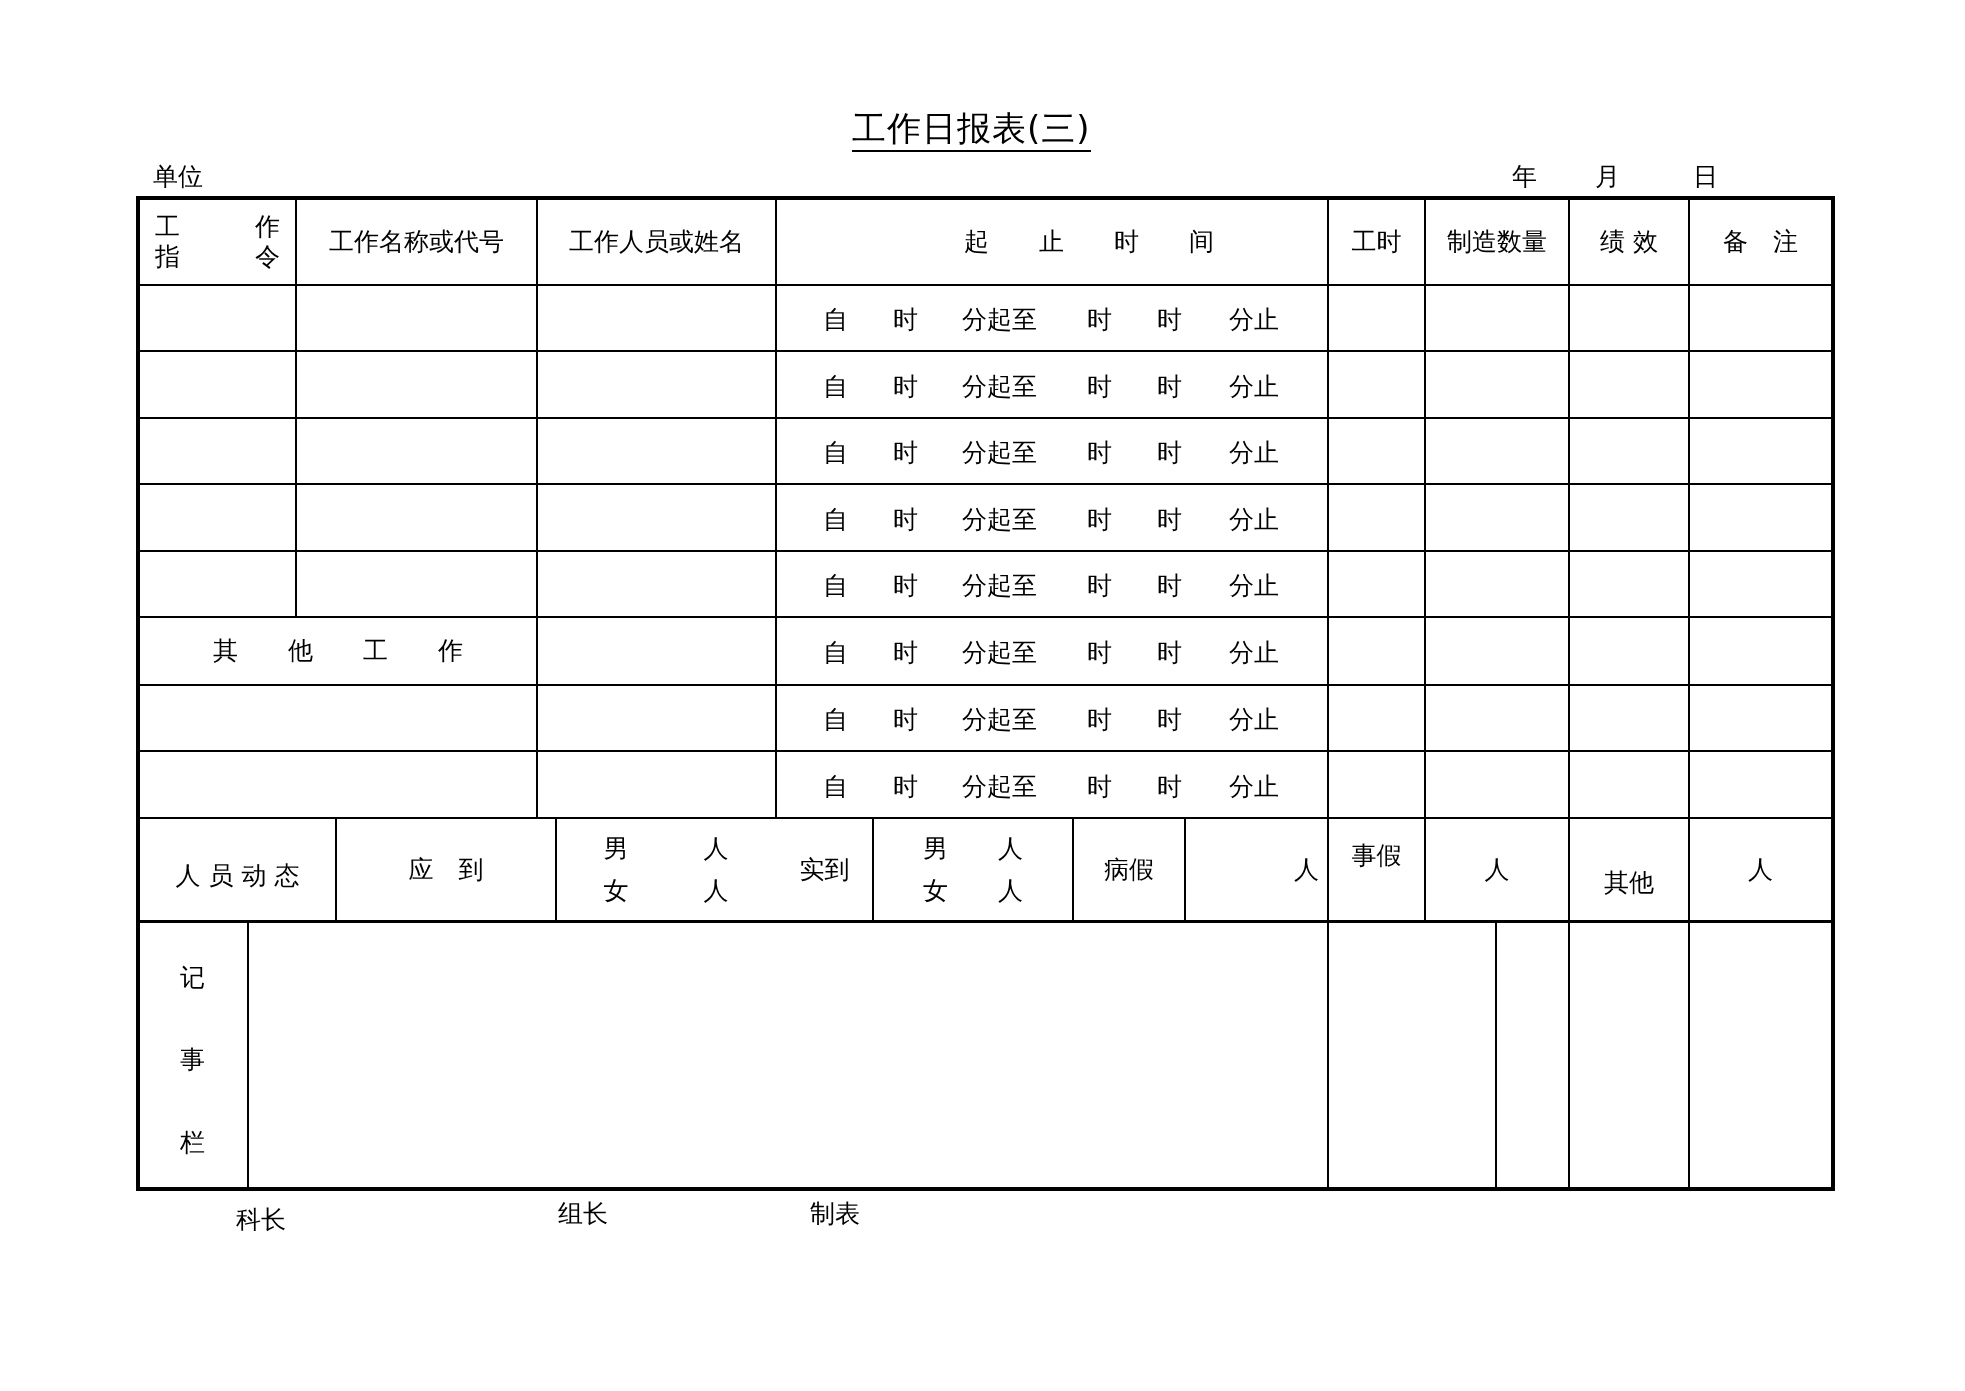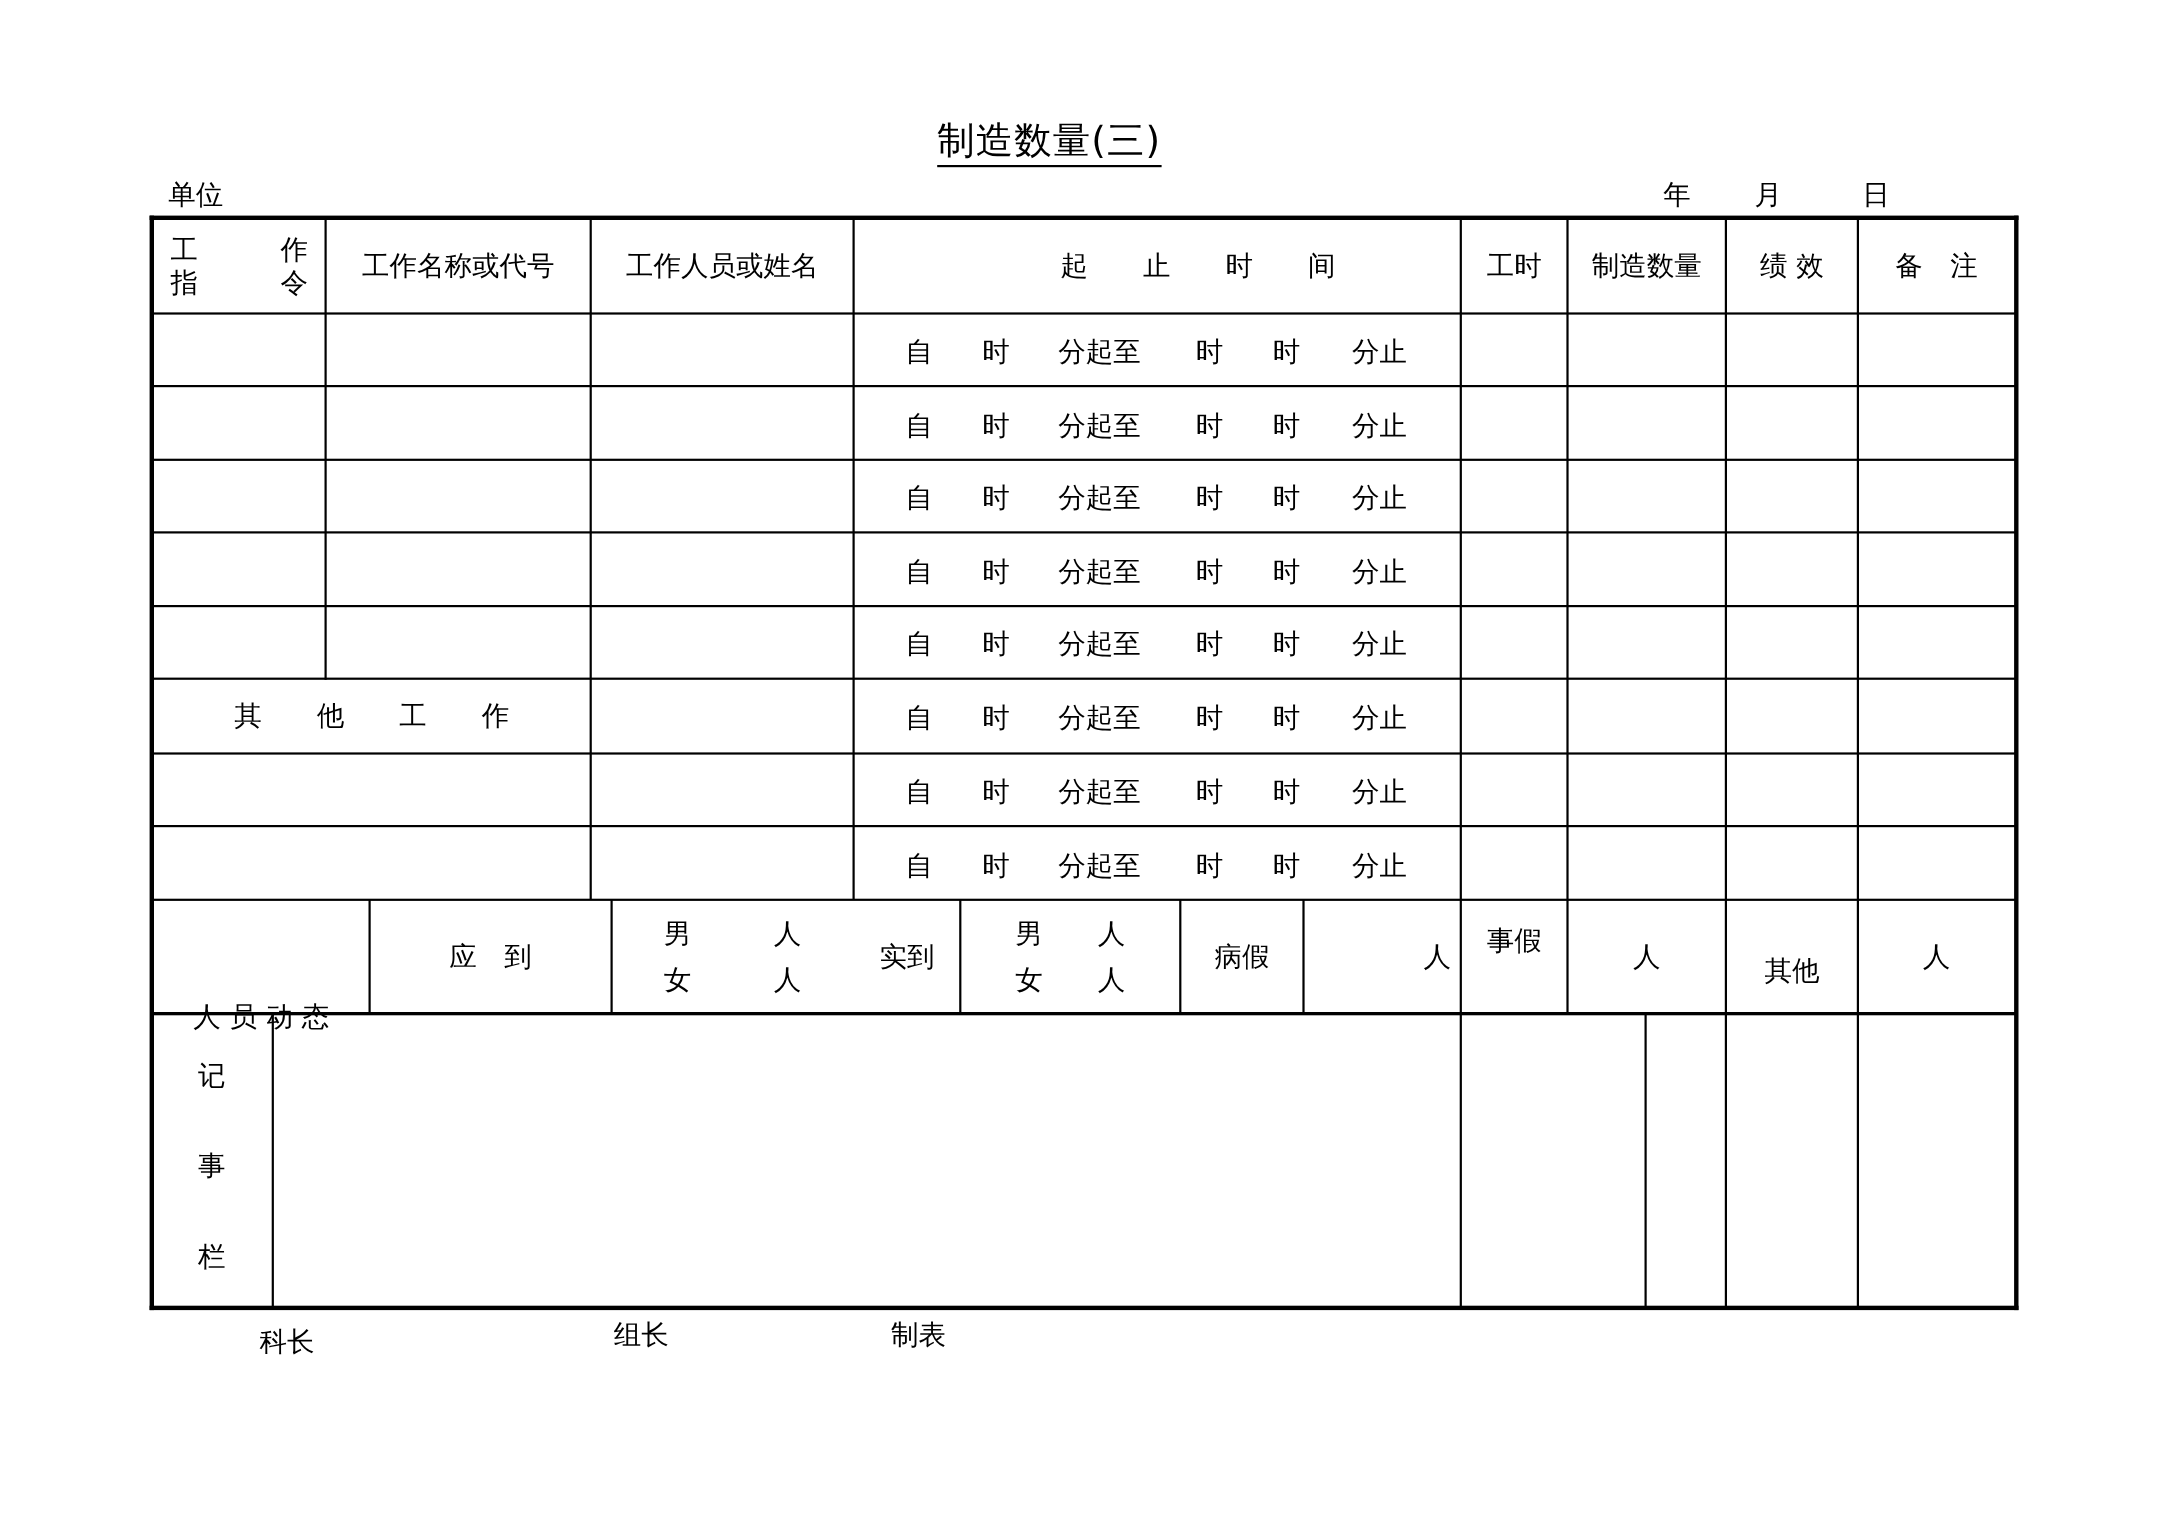--- a/index.html
+++ b/index.html
@@ -12,21 +12,21 @@
   .hl { position:absolute; background:#000; height:2px; }
   .vl { position:absolute; background:#000; width:2px; }
   .cell { position:absolute; display:flex; align-items:center; justify-content:center;
           font-size:25px; line-height:30px; text-align:center; white-space:pre; }
   .stack { flex-direction:column; }
   .tp { position:absolute; font-size:25px; white-space:nowrap; }
 </style>
 </head>
 <body>
 
-<div class="abs title">制造数量(三)</div>
+<div class="abs title">工作日报表(三)</div>
 
 <div class="abs lbl" style="left:153px;top:162px">单位</div>
 <div class="abs lbl" style="left:1512px;top:162px">年</div>
 <div class="abs lbl" style="left:1595px;top:162px">月</div>
 <div class="abs lbl" style="left:1693px;top:162px">日</div>
 
 <div>
 
   <div class="hl" style="left:136px;top:196px;width:1699px;height:4px"></div>
   <div class="hl" style="left:136px;top:1187px;width:1699px;height:4px"></div>
@@ -154,21 +154,21 @@
   <div class="cell" style="left:297px;top:552px;width:239px;height:64px"></div>
   <div class="cell" style="left:538px;top:552px;width:237px;height:64px"></div>
 
   <div class="cell" style="left:140px;top:618px;width:396px;height:66px">其　　他　　工　　作</div>
   <div class="cell" style="left:538px;top:618px;width:237px;height:66px"></div>
   <div class="cell" style="left:140px;top:686px;width:396px;height:64px"></div>
   <div class="cell" style="left:538px;top:686px;width:237px;height:64px"></div>
   <div class="cell" style="left:140px;top:752px;width:396px;height:65px"></div>
   <div class="cell" style="left:538px;top:752px;width:237px;height:65px"></div>
 
-  <div class="cell" style="left:140px;top:868px;width:195px;height:113px">人 员 动 态</div>
+  <div class="cell" style="left:140px;top:819px;width:195px;height:113px">人 员 动 态</div>
   <div class="cell" style="left:337px;top:819px;width:218px;height:101px">应　到</div>
   <div class="cell stack" style="left:557px;top:819px;width:218px;height:101px">
     <span>男　　　人</span>
     <span style="margin-top:12px">女　　　人</span>
   </div>
   <div class="cell" style="left:777px;top:819px;width:95px;height:101px">实到</div>
   <div class="cell stack" style="left:874px;top:819px;width:198px;height:101px">
     <span>男　　人</span>
     <span style="margin-top:12px">女　　人</span>
   </div>

